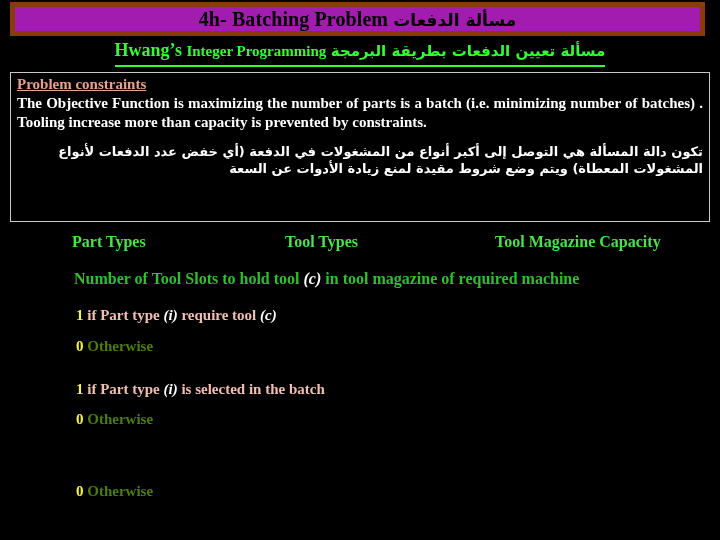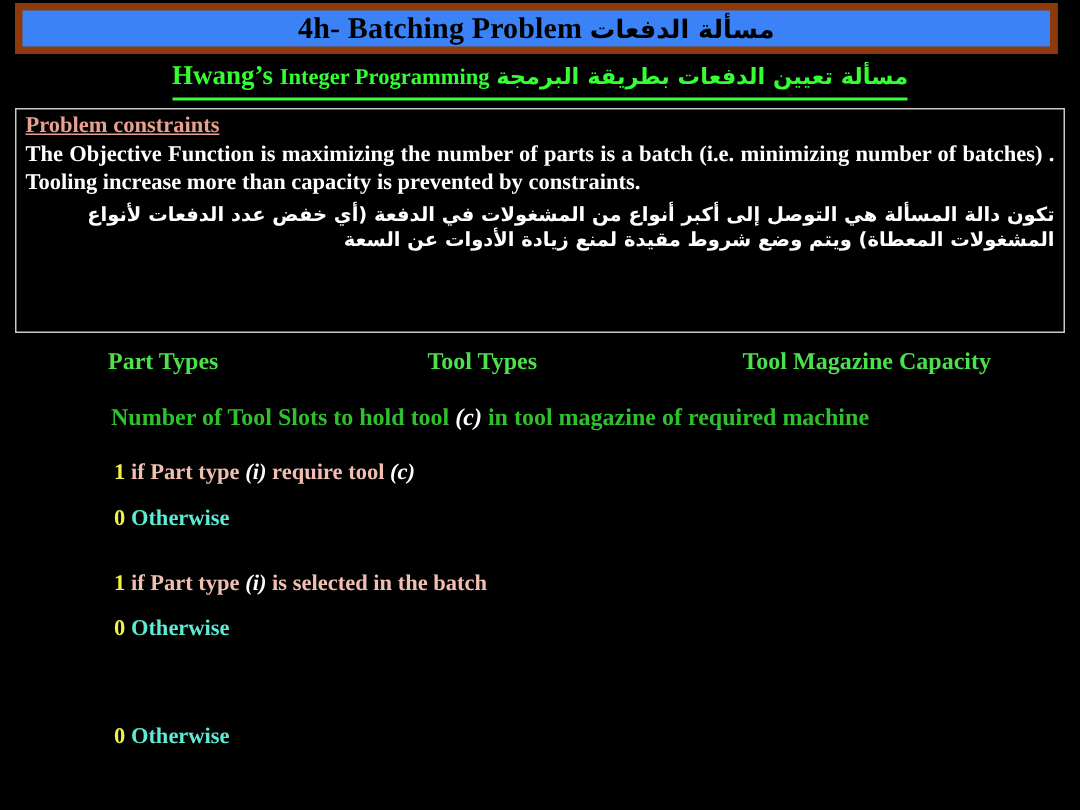--- a/index.html
+++ b/index.html
@@ -21,21 +21,21 @@
   }
 
   
   .title-box {
     position: absolute;
     left: 10px;
     top: 2px;
     width: 695px;
     height: 34px;
     box-sizing: border-box;
-    background: #3b82f6;
+    background: #a21caf;
     border: 5px solid #8C3A09;
     display: flex;
     align-items: center;
     justify-content: center;
     overflow: hidden;
   }
   .title-text {
     font-size: 20px;
     font-weight: bold;
     color: #000000;
@@ -108,21 +108,21 @@
     margin: 0;
   }
   .para-ar {
     color: #FFFFFF;
     font-family: "DejaVu Sans", sans-serif;
     font-size: 13px;
     font-weight: bold;
     direction: rtl;
     text-align: right;
     line-height: 1.35;
-    margin: 2px 0 0 0;
+    margin: 10px 0 0 0;
   }
 
   
   .label-row {
     position: absolute;
     top: 234px;
     left: 6px;
     width: 720px;
     height: 22px;
   }
@@ -160,21 +160,21 @@
     font-size: 15px;
     font-weight: bold;
     white-space: nowrap;
     line-height: 1;
   }
   .def .num   { color: #F2F24A; }
   .def .txt   { color: #F0BFB2; }
   .def .var   { color: #FFFFFF; font-style: italic; }
   .def.otherwise { color: #F2F24A; }
   .def.otherwise .num { color: #F2F24A; }
-  .def.otherwise .txt { color: #5eead4; text-align: center; }
+  .def.otherwise .txt { color: #4d7c0f; text-align: center; }
 
   .def-1 { top: 308px; }
   .def-2 { top: 339px; }
   .def-3 { top: 382px; }
   .def-4 { top: 412px; }
   .def-5 { top: 449px; }
   .def-6 { top: 484px; }
 </style>
 </head>
 <body>

